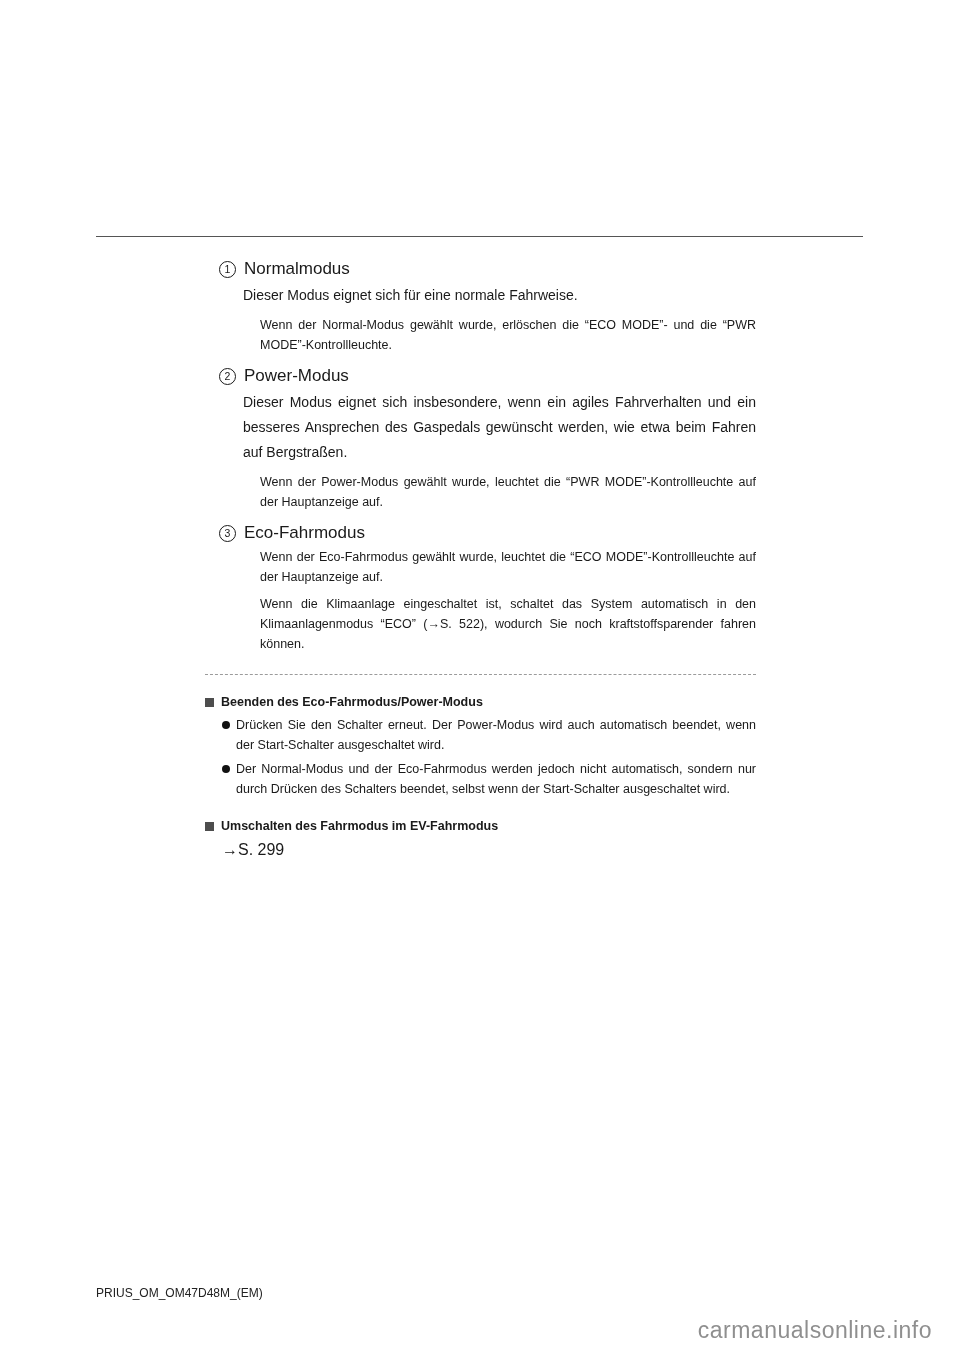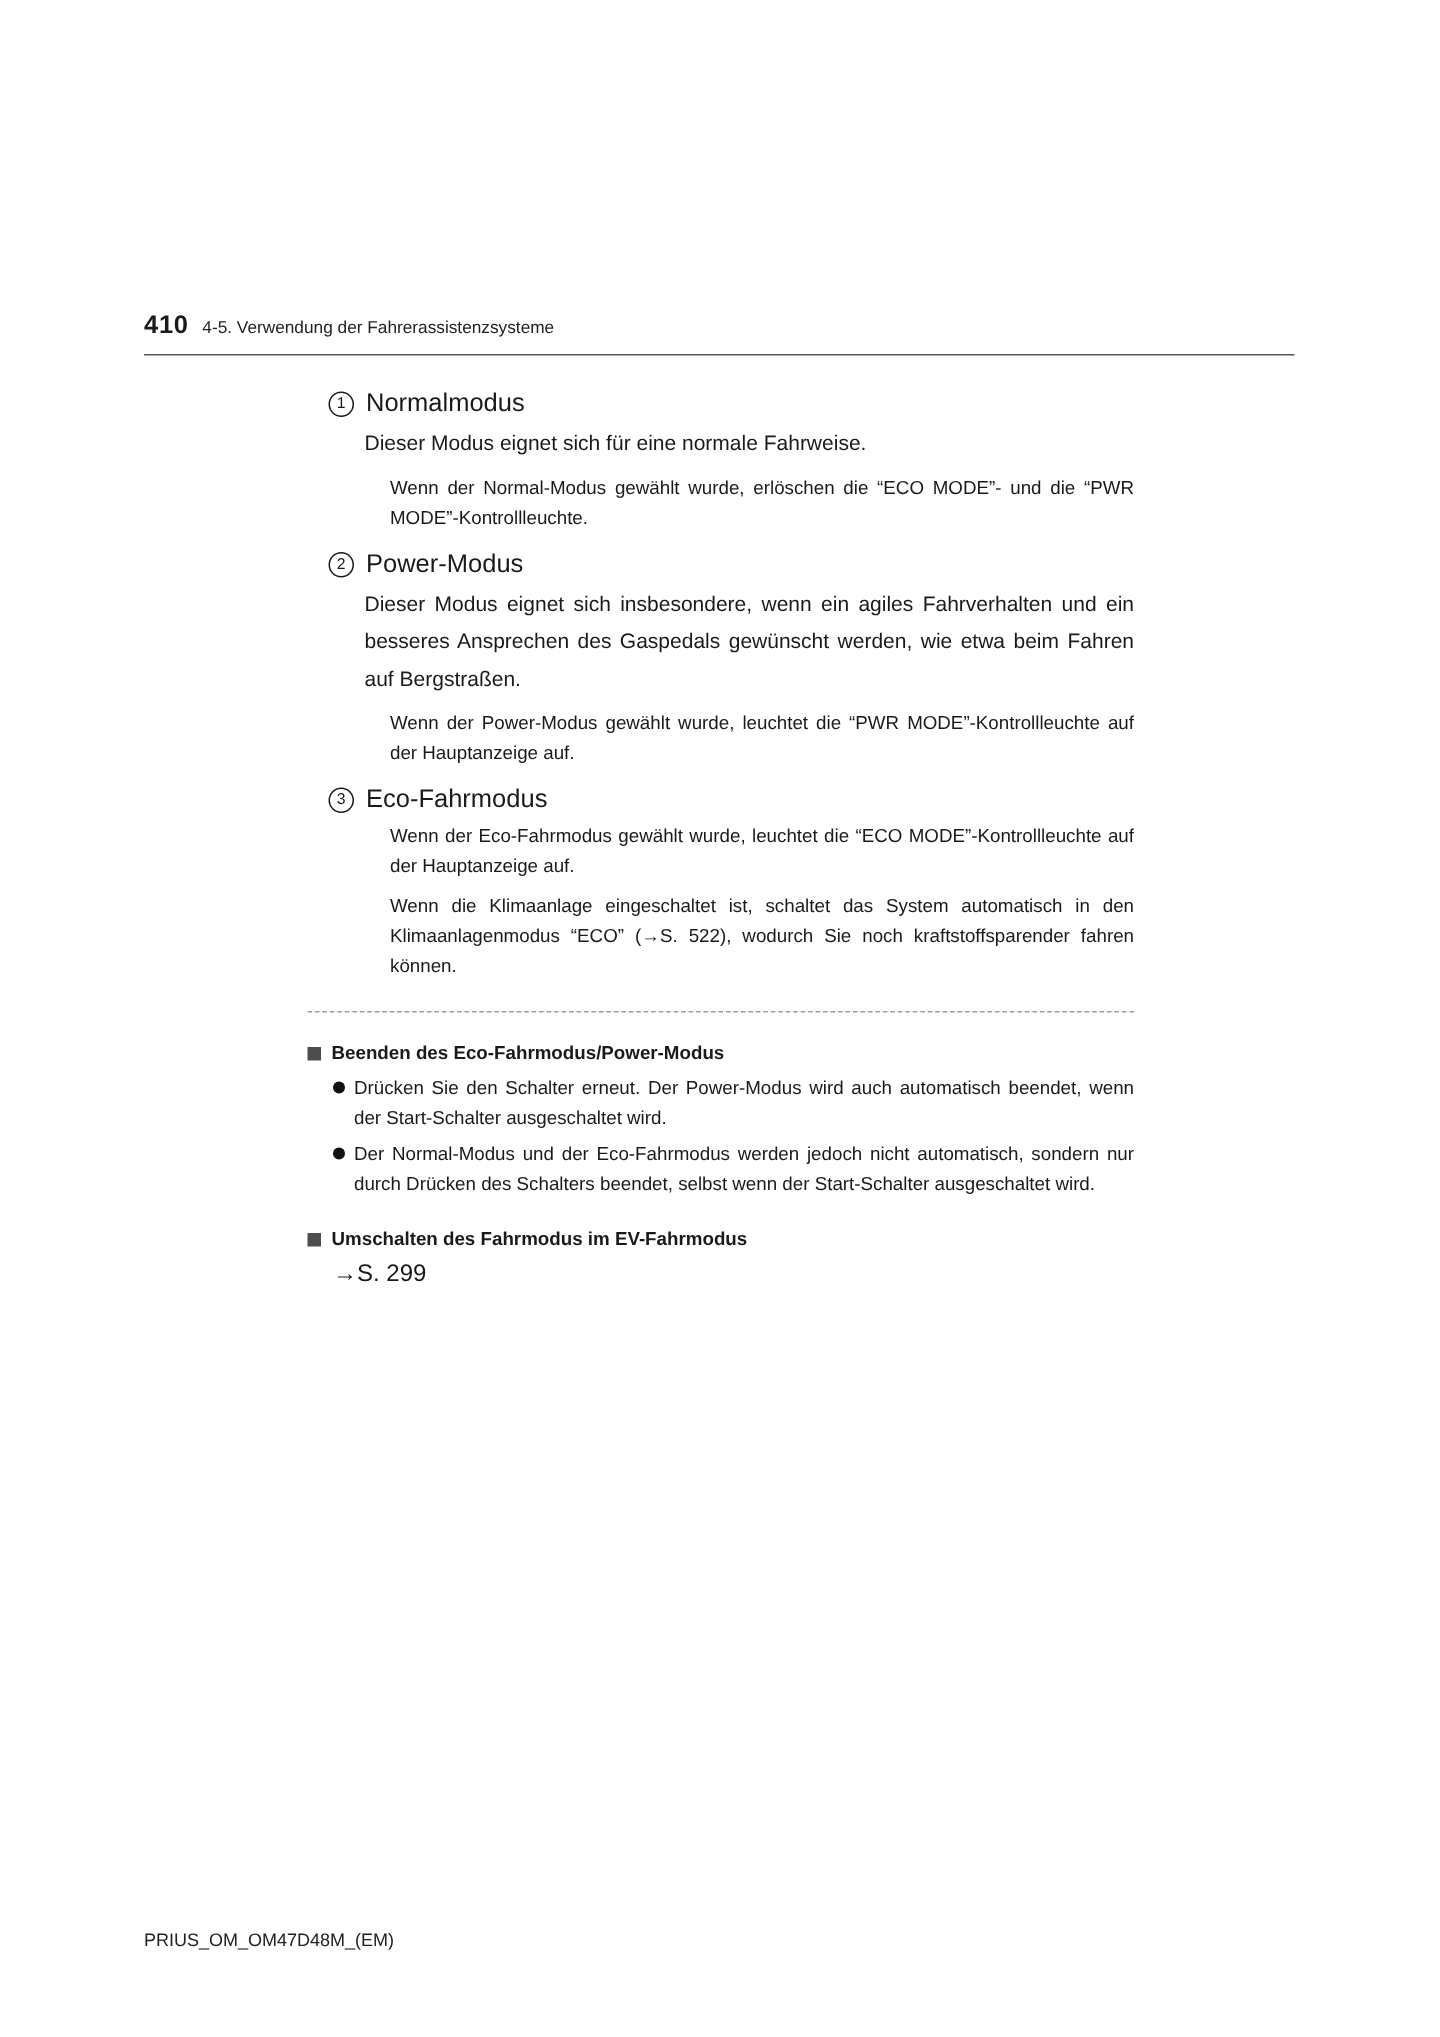--- a/index.html
+++ b/index.html
@@ -129,24 +129,20 @@
     font-size: 23px;
     color: #8f8f8f;
     letter-spacing: 0.5px;
   }
 </style>
 </head>
 <body>
 
 <div class="page">
 
-  <div class="header">
-    <span class="page-num">410</span>
-    <span class="chapter">4-5. Verwendung der Fahrerassistenzsysteme</span>
-  </div>
   <div class="header-rule"></div>
 
   <div class="main">
 
     <div class="mode-item">
       <div class="mode-head">
         <span class="circled-num">1</span>
         <span class="mode-title">Normalmodus</span>
       </div>
       <p class="mode-body">Dieser Modus eignet sich für eine normale Fahrweise.</p>
@@ -193,14 +189,15 @@
         <span class="square-bullet"></span>
         <span>Umschalten des Fahrmodus im EV-Fahrmodus</span>
       </div>
       <p class="page-ref">→S. 299</p>
     </div>
 
   </div>
 
   <div class="footer">PRIUS_OM_OM47D48M_(EM)</div>
 
+  <div class="watermark">carmanualsonline.info</div>
 
 </div>
 
 </body></html>

